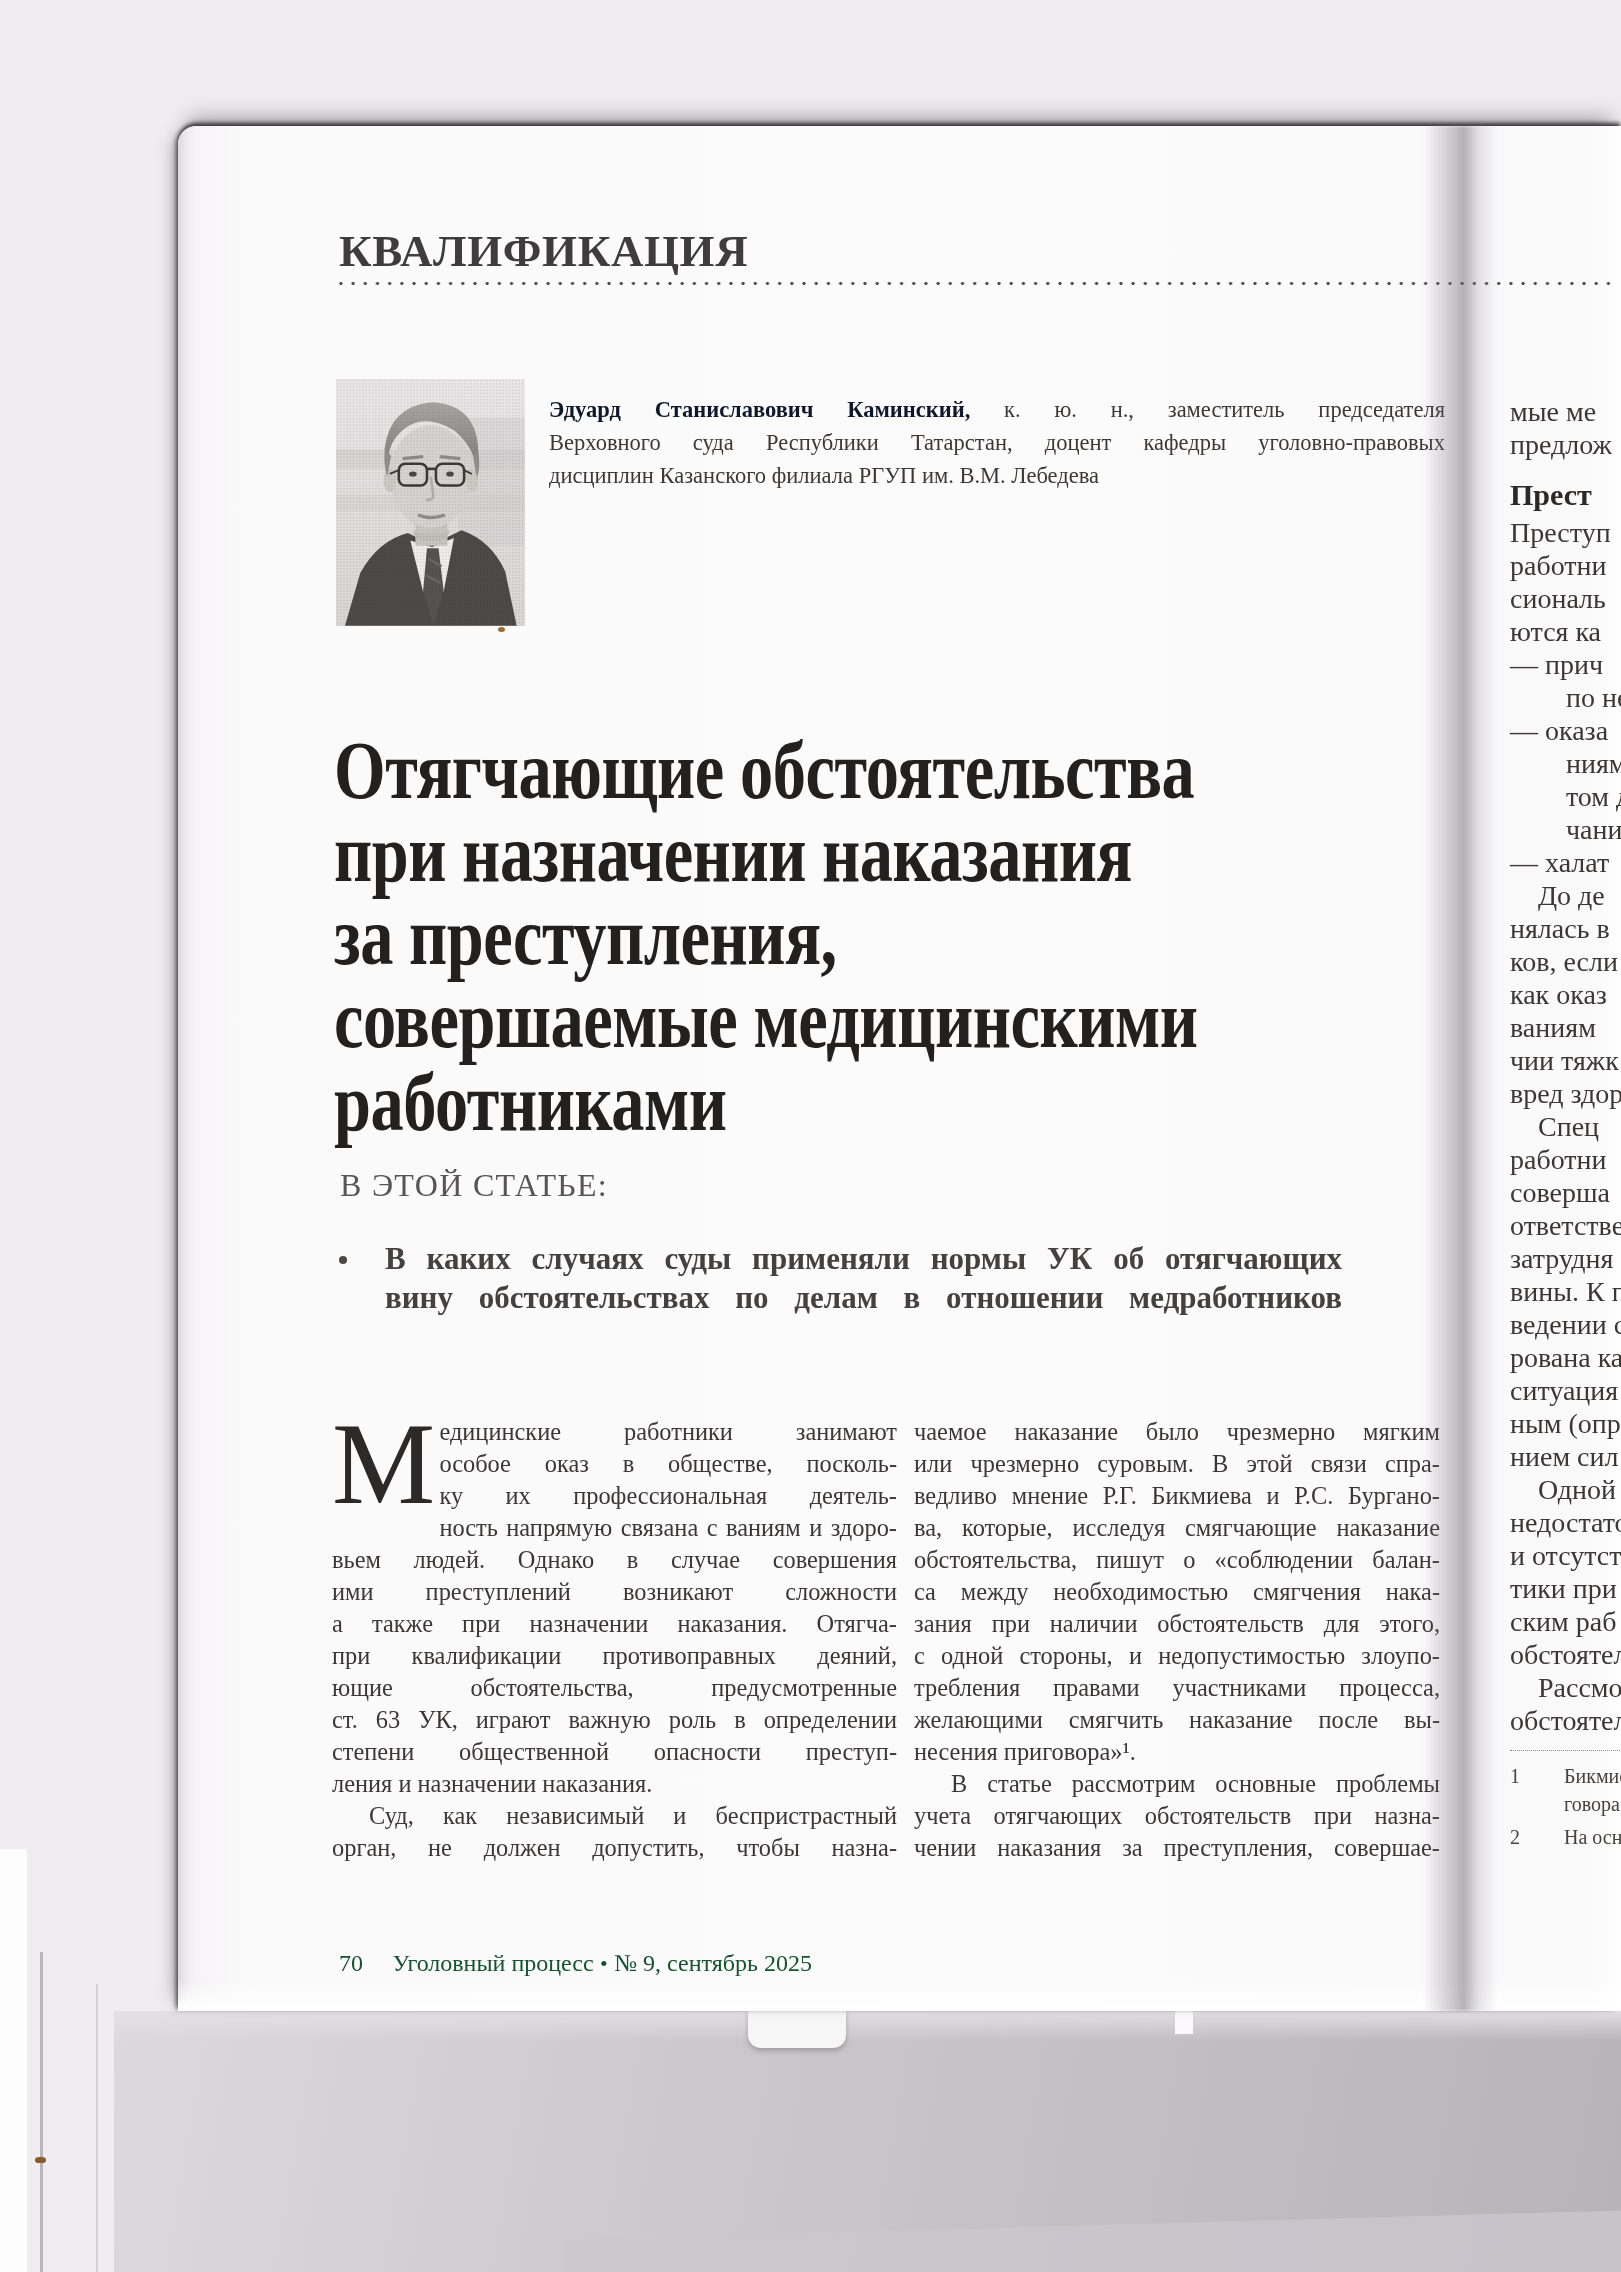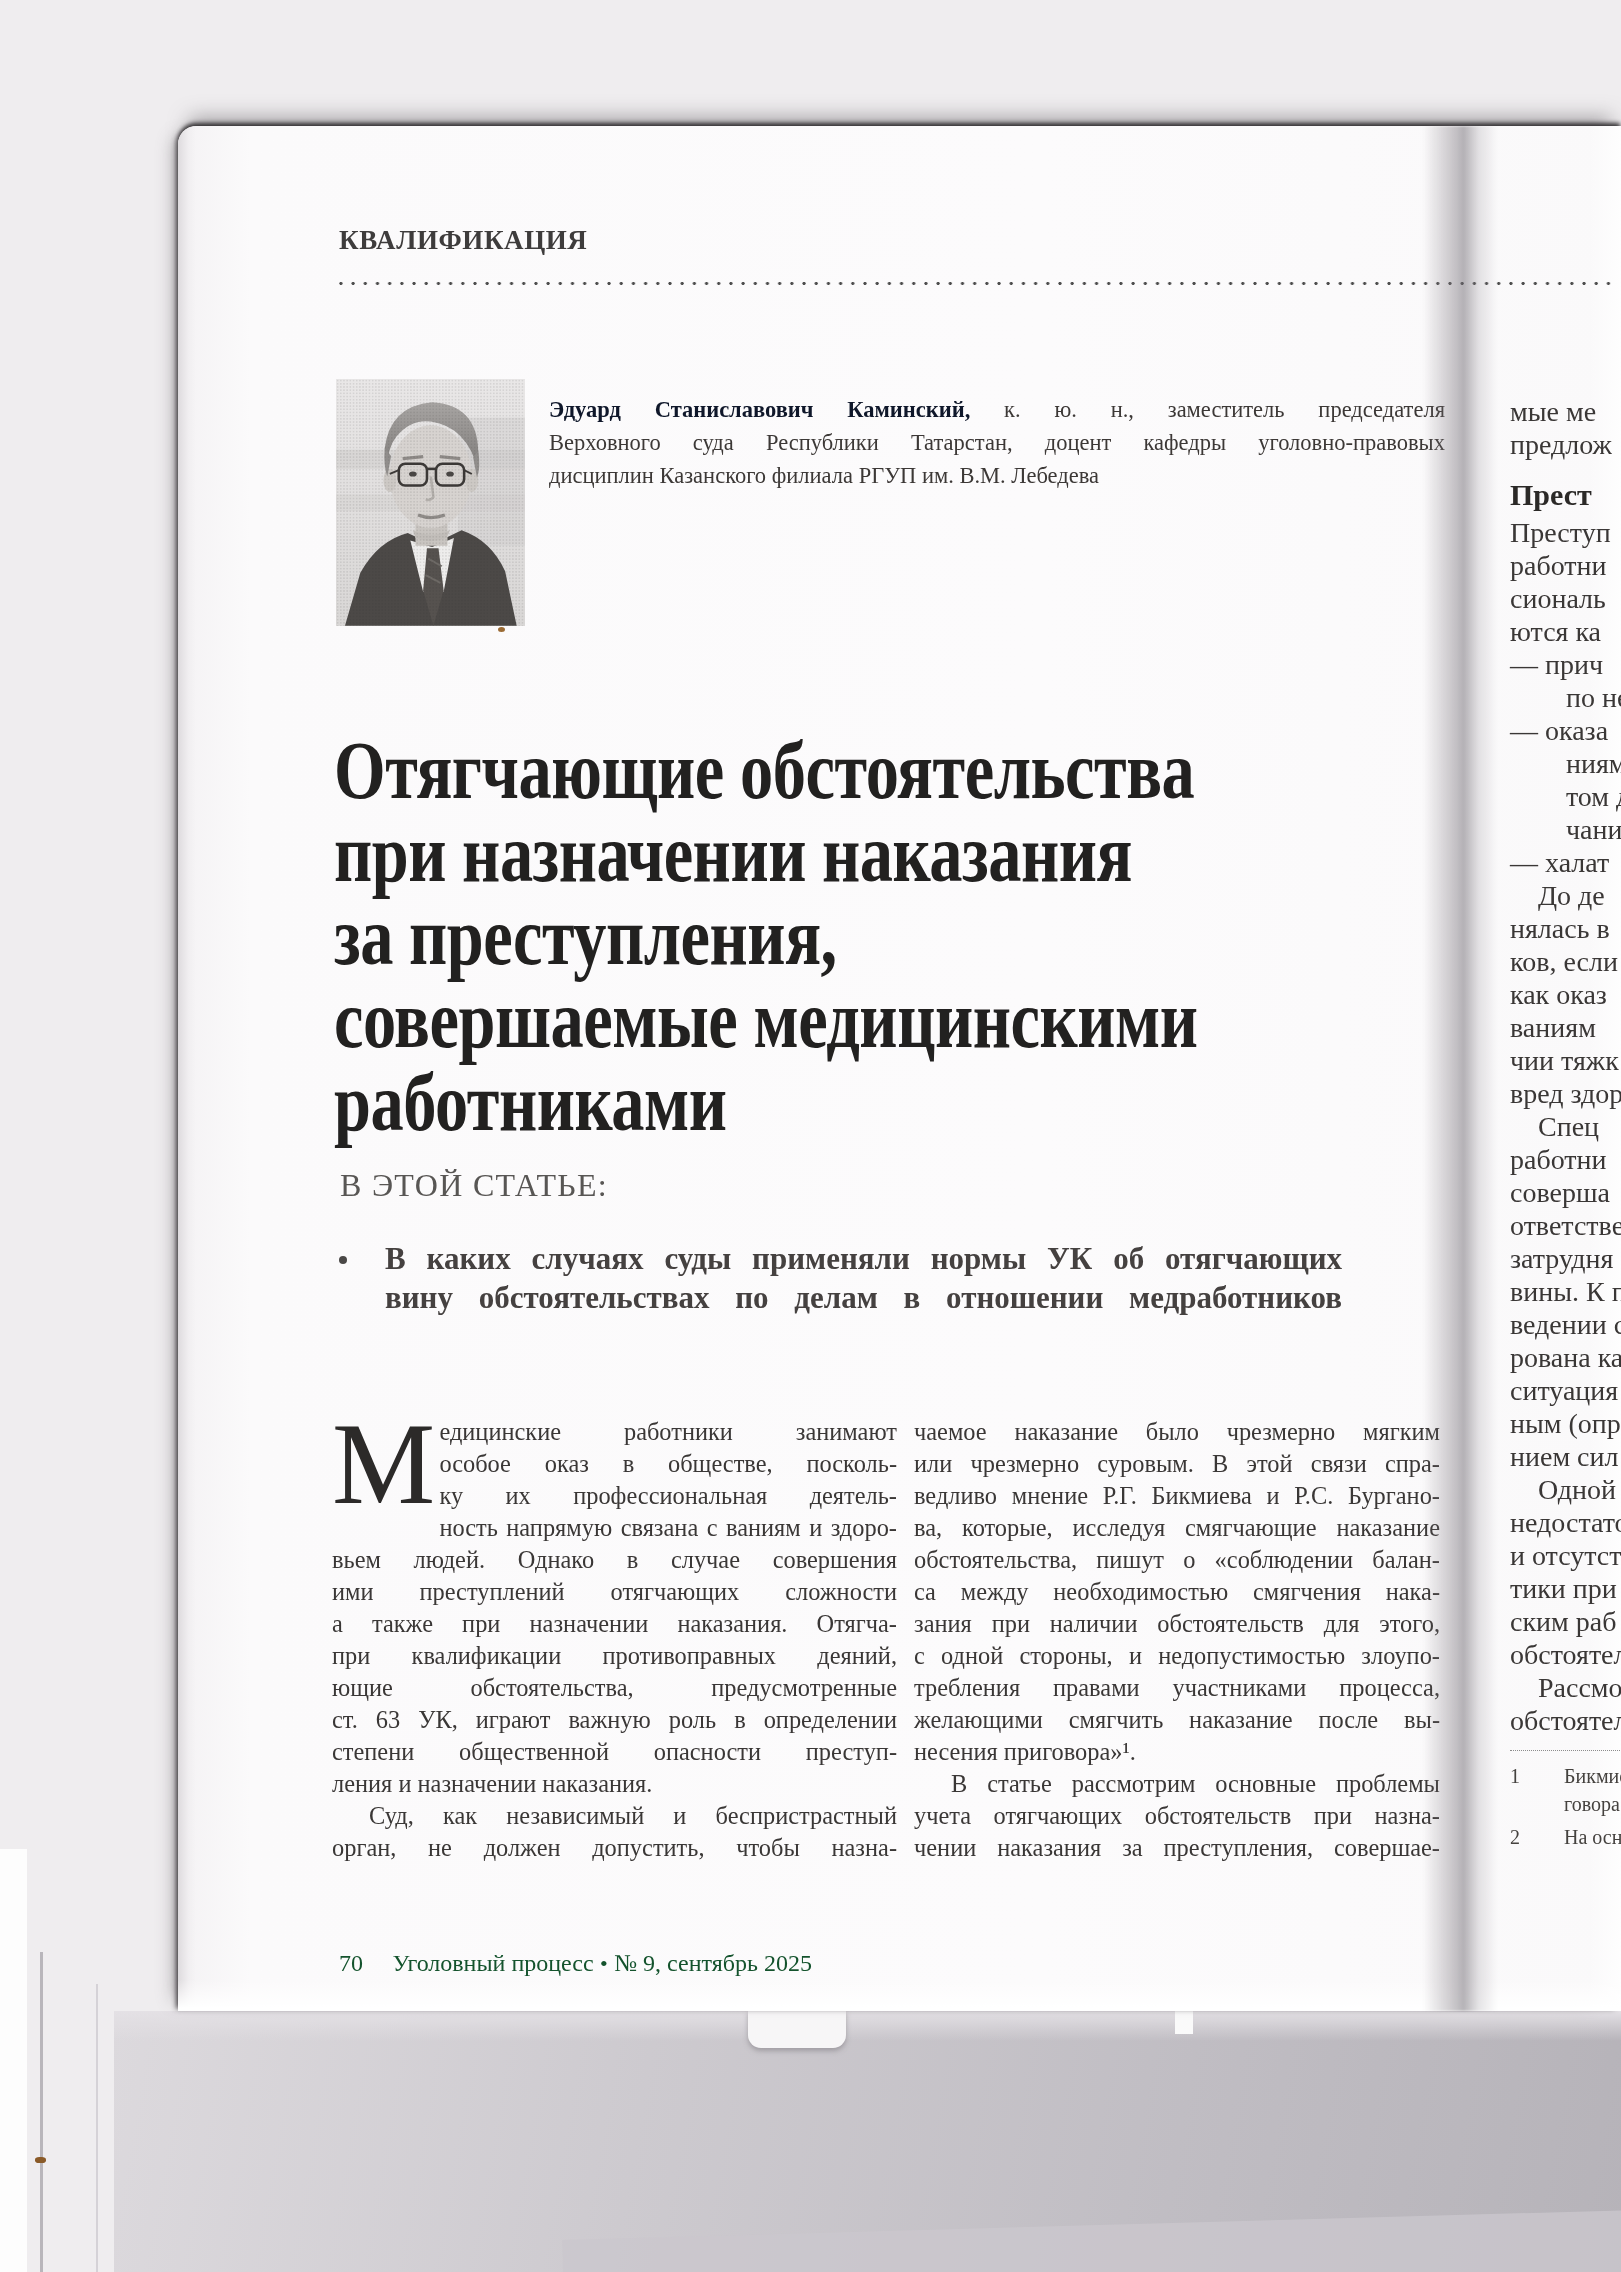--- a/index.html
+++ b/index.html
@@ -34,21 +34,21 @@
   .right-highlight{position:absolute;right:0;top:0;width:33px;height:100%;
       background:linear-gradient(to right,rgba(255,255,255,0),#fefefe);}
   .gutter{position:absolute;left:1423px;top:126px;width:74px;height:1885px;
       background:linear-gradient(to right,rgba(128,122,130,0) 0%,rgba(128,122,130,.42) 42%,
                  rgba(110,105,113,.5) 55%,rgba(140,135,143,.22) 75%,rgba(140,135,143,0) 100%);
       filter:blur(1.3px);pointer-events:none;}
   
   .speck1{position:absolute;left:498px;top:627px;width:7px;height:5.1px;border-radius:50%;background:#9b6b34;}
   .speck2{position:absolute;left:35px;top:2157px;width:11px;height:6.4px;border-radius:40%;background:#8a5a28;}
   
-  .kicker{position:absolute;left:339px;top:225px;font-size:27px;font-weight:700;color:#3e3c3c;
+  .kicker{position:absolute;left:339px;top:225px;font-size:45px;font-weight:700;color:#3e3c3c;
       letter-spacing:0.6px;white-space:nowrap;}
   .dotted-rule{position:absolute;left:339px;top:281px;width:1272px;height:4.5px;
       background-image:radial-gradient(circle at 1.9px 2.2px,#4c4c4c 1.3px,rgba(0,0,0,0) 1.8px);
       background-size:12.2px 4.5px;background-repeat:repeat-x;}
   .photo{position:absolute;left:336px;top:379px;width:189px;height:247px;overflow:hidden;background:#e4e2e3;}
   .photo::after{content:"";position:absolute;left:0;top:0;width:100%;height:100%;
       background-image:radial-gradient(rgba(40,40,40,.10) 0.6px,rgba(0,0,0,0) 0.8px);background-size:3.2px 3.2px;}
   .author{position:absolute;left:549px;top:393px;width:896px;font-size:22.5px;line-height:33px;color:#3c3836;}
   .author .aline{text-align:justify;text-align-last:justify;white-space:normal;}
   .author .aline.last{text-align-last:left;}
@@ -173,21 +173,21 @@
   </div>
 
   <div class="bodycol" id="col1">
     <span class="dropcap">М</span>
     <div>
         <div class="bl">едицинские работники занимают</div>
         <div class="bl">особое оказ в обществе, посколь-</div>
         <div class="bl">ку их профессиональная деятель-</div>
         <div class="bl">ность напрямую связана с ваниям и здоро-</div>
         <div class="bl">вьем людей. Однако в случае совершения</div>
-        <div class="bl">ими преступлений отягчающих сложности</div>
+        <div class="bl">ими преступлений возникают сложности</div>
         <div class="bl">а также при назначении наказания. Отягча-</div>
         <div class="bl">при квалификации противоправных деяний,</div>
         <div class="bl">ющие обстоятельства, предусмотренные</div>
         <div class="bl">ст. 63 УК, играют важную роль в определении</div>
         <div class="bl">степени общественной опасности преступ-</div>
         <div class="bl nj">ления и назначении наказания.</div>
         <div class="bl ind">Суд, как независимый и беспристрастный</div>
         <div class="bl">орган, не должен допустить, чтобы назна-</div>
       </div>
   </div>

